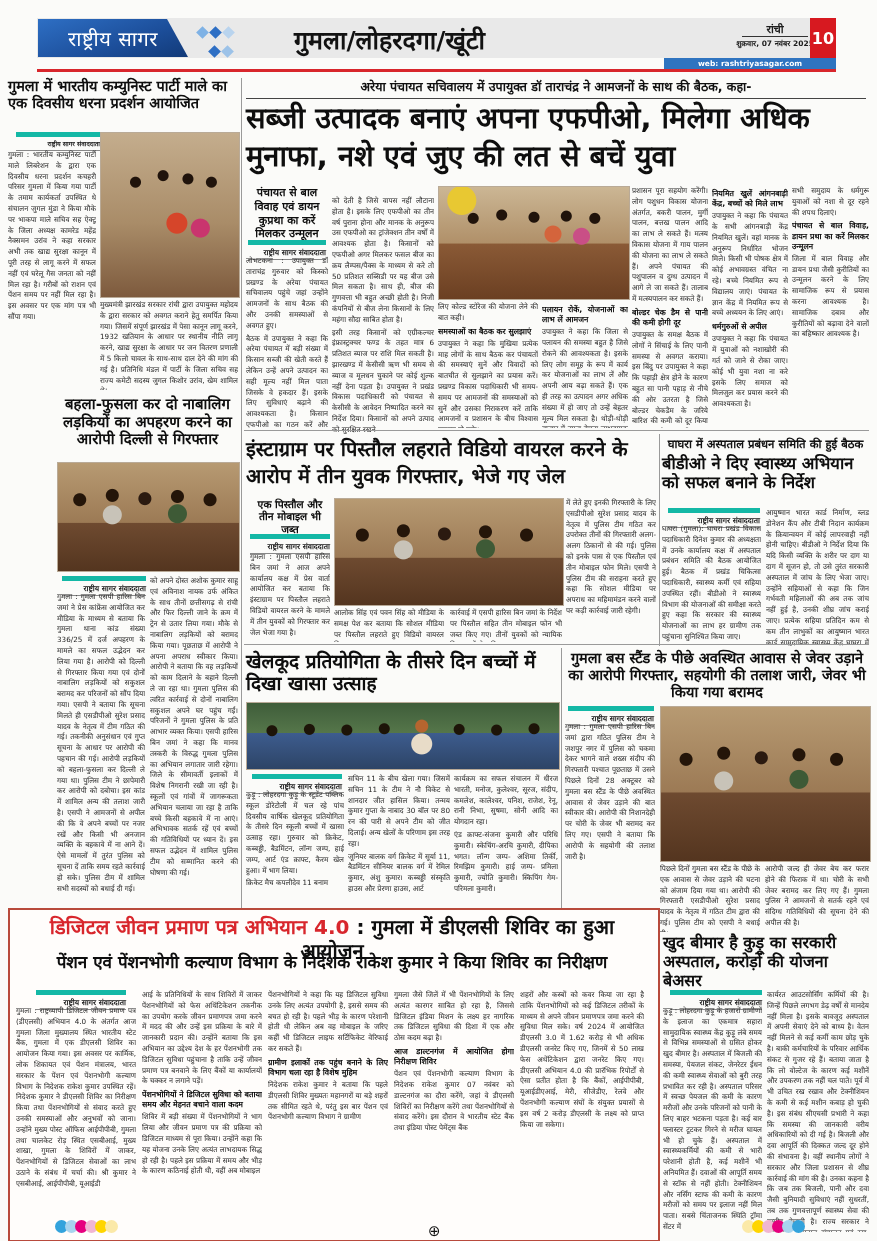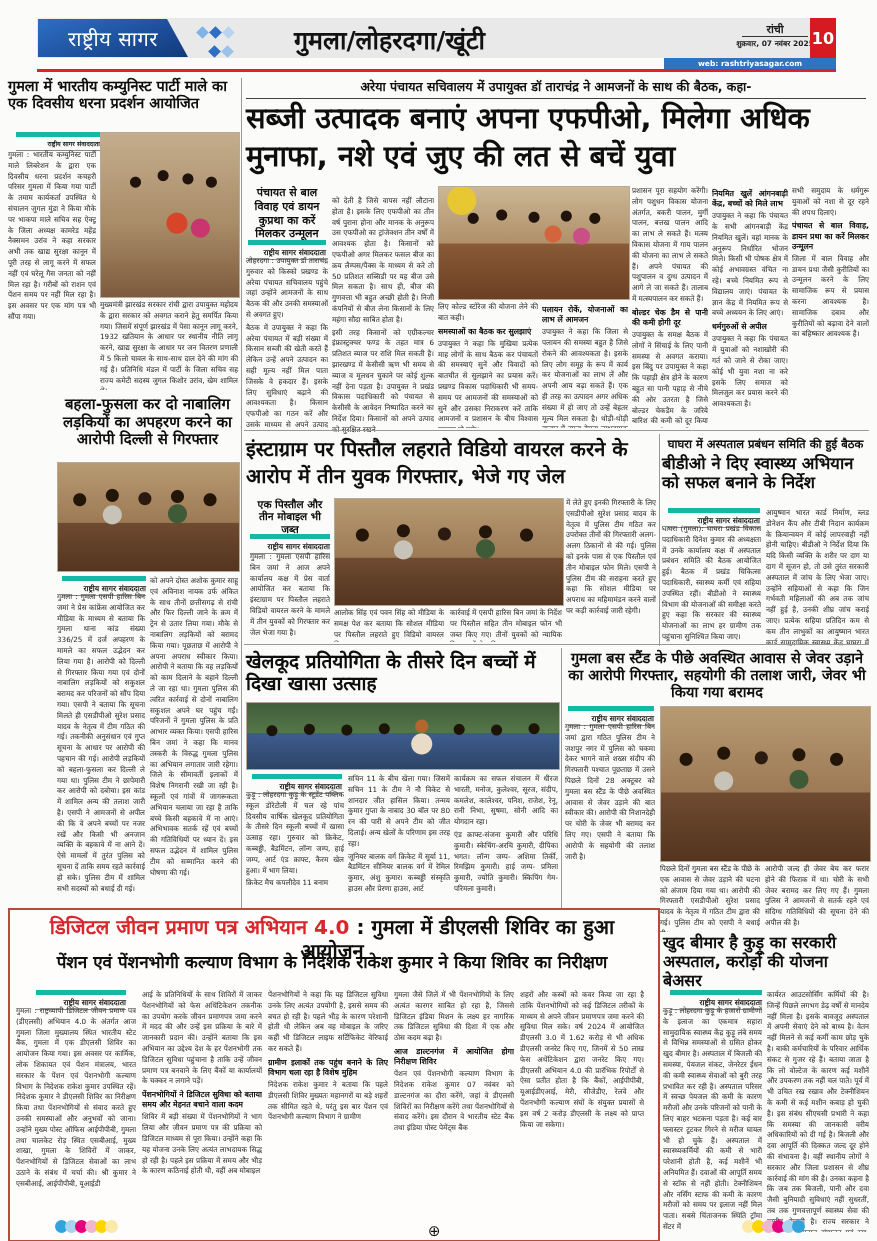--- a/index.html
+++ b/index.html
@@ -106,21 +106,21 @@
     </div>
 
   <div class="abs vr" style="left:241px;top:78px;height:852px;"></div>
 
   <div class="abs kicker" style="left:246px;top:78px;width:620px;text-align:center;font-size:12.5px;border-bottom:1px solid #444;padding-bottom:3px;">अरेया पंचायत सचिवालय में उपायुक्त डॉ ताराचंद्र ने आमजनों के साथ की बैठक, कहा-</div>
   <div class="abs hl" style="left:246px;top:100px;width:622px;font-size:29px;line-height:1.3;">सब्जी उत्पादक बनाएं अपना एफपीओ, मिलेगा अधिक मुनाफा, नशे एवं जुए की लत से बचें युवा</div>
 
   <div class="abs hl" style="left:246px;top:186px;width:82px;font-size:11px;text-align:center;line-height:1.25;">पंचायत से बाल विवाह एवं डायन कुप्रथा का करें मिलकर उन्मूलन</div>
   <div class="abs byline" style="left:248px;top:240px;width:78px;">राष्ट्रीय सागर संवाददाता</div>
   <div class="abs col" style="left:246px;top:256px;width:82px;height:172px;">
-      <div class="para">लोहरदगा : उपायुक्त डॉ ताराचंद्र गुरुवार को किस्को प्रखण्ड के अरेया पंचायत सचिवालय पहुंचे जहां उन्होंने आमजनों के साथ बैठक की और उनकी समस्याओं से अवगत हुए।</div>
+      <div class="para">लोभटकना : उपायुक्त डॉ ताराचंद्र गुरुवार को किस्को प्रखण्ड के अरेया पंचायत सचिवालय पहुंचे जहां उन्होंने आमजनों के साथ बैठक की और उनकी समस्याओं से अवगत हुए।</div>
       <div class="para">बैठक में उपायुक्त ने कहा कि अरेया पंचायत में बड़ी संख्या में किसान सब्जी की खेती करते हैं लेकिन उन्हें अपने उत्पादन का सही मूल्य नहीं मिल पाता जिसके वे हकदार हैं। इसके लिए सुविधाएं बढ़ाने की आवश्यकता है। किसान एफपीओ का गठन करें और उसके माध्यम से अपने उत्पाद बाजार में बेचें तो बेहतर मूल्य मिलेगा। अगर एफपीओ का सालाना ट्रांजेक्शन सही हो तो अधिकतम छूट सरकार एफपीओ</div>
     </div>
   <div class="abs col" style="left:332px;top:196px;width:102px;height:242px;">
       <div class="para">को देती है जिसे वापस नहीं लौटाना होता है। इसके लिए एफपीओ का तीन वर्ष पुराना होना और मानक के अनुरूप उस एफपीओ का ट्रांजेक्शन तीन वर्षों में आवश्यक होता है। किसानों को एफपीओ अगर मिलकर फसल बीज का क्रय लैम्पस/पैक्स के माध्यम से करे तो 50 प्रतिशत सब्सिडी पर यह बीज उसे मिल सकता है। साथ ही, बीज की गुणवत्ता भी बहुत अच्छी होती है। निजी कंपनियों से बीज लेना किसानों के लिए महंगा सौदा साबित होता है।</div>
       <div class="para">इसी तरह किसानों को एग्रीकल्चर इंफ्रास्ट्रक्चर फण्ड के तहत मात्र 6 प्रतिशत ब्याज पर राशि मिल सकती है। झारखण्ड में केसीसी ऋण भी समय से ब्याज व मूलधन चुकाने पर कोई शुल्क नहीं देना पड़ता है। उपायुक्त ने प्रखंड विकास पदाधिकारी को पंचायत से केसीसी के आवेदन निष्पादित करने का निर्देश दिया। किसानों को अपने उत्पाद को सुरक्षित रखने</div>
     </div>
 
   <div class="abs photo ph-meeting" style="left:438px;top:186px;width:190px;height:112px;"></div>
   <div class="abs col" style="left:438px;top:302px;width:100px;height:126px;">
       <div class="para">लिए कोल्ड स्टोरेज की योजना लेने की बात कही।</div>

